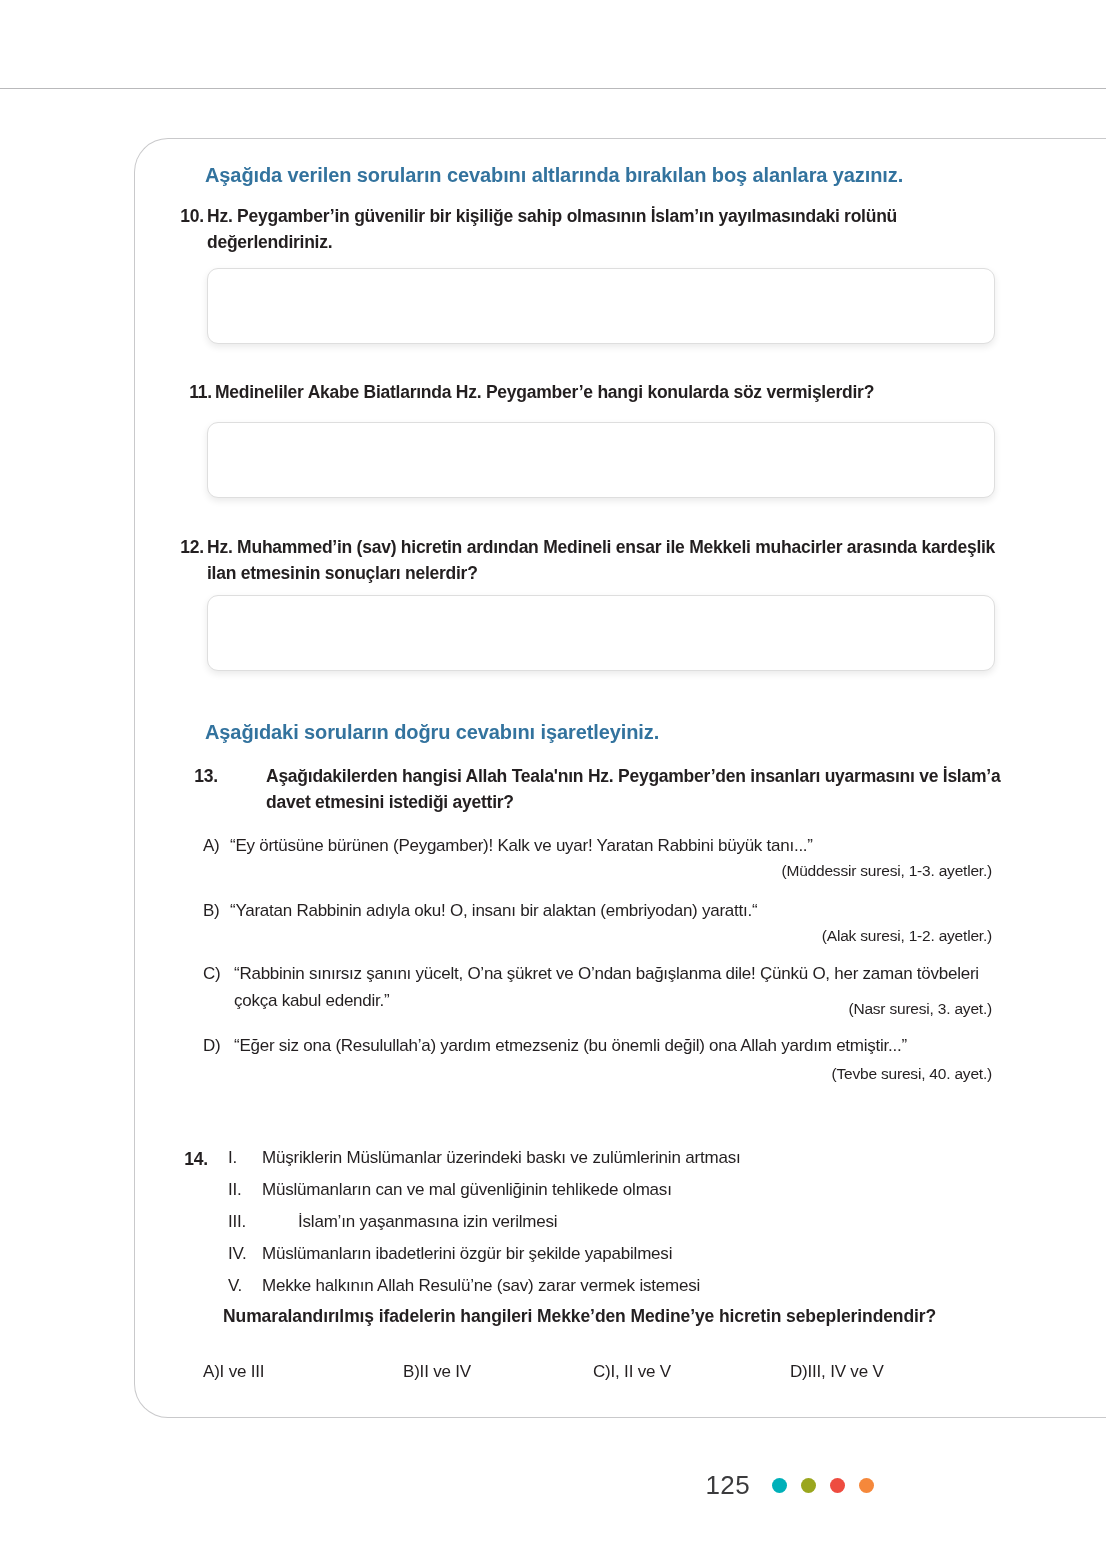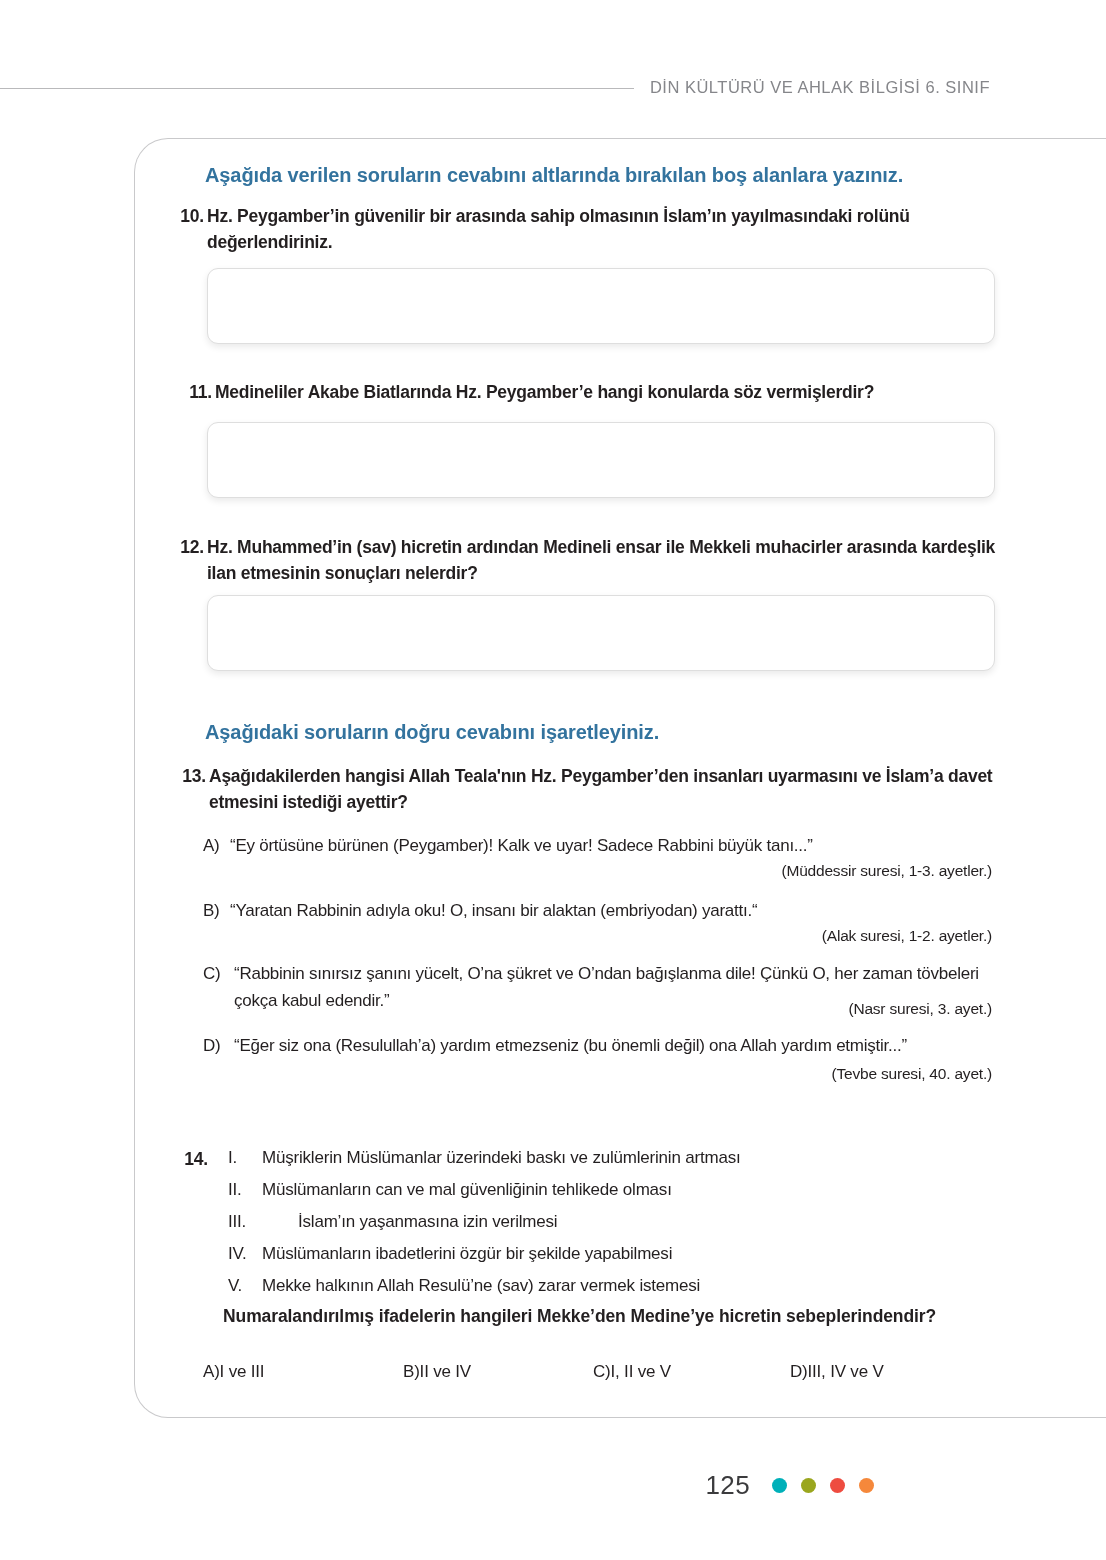--- a/index.html
+++ b/index.html
@@ -172,55 +172,54 @@
     font-weight: 400;
   }
   .dots { display: flex; align-items: center; gap: 14px; margin-right: 22px; }
   .dot { width: 15px; height: 15px; border-radius: 50%; }
 </style>
 </head>
 <body>
 
 <div class="page-header">
   <div class="header-rule"></div>
-  <div class="header-title">DİN KÜLTÜRÜ VE AHLAK BİLGİSİ  6. SINIF</div>
 </div>
 
 <div class="content-frame"></div>
 
 <div class="instruction" style="left:205px; top:164px;">Aşağıda verilen soruların cevabını altlarında bırakılan boş alanlara yazınız.</div>
 
 <div class="q-block" style="left:170px; top:203px; width:826px;">
   <div class="q-num" style="width:34px; margin-right:3px;">10.</div>
-  <div class="q-text">Hz. Peygamber’in güvenilir bir arasında sahip olmasının İslam’ın yayılmasındaki rolünü değerlendiriniz.</div>
+  <div class="q-text">Hz. Peygamber’in güvenilir bir kişiliğe sahip olmasının İslam’ın yayılmasındaki rolünü değerlendiriniz.</div>
 </div>
 <div class="answer-box" style="left:207px; top:268px; width:788px; height:76px;"></div>
 
 <div class="q-block" style="left:178px; top:379px; width:820px;">
   <div class="q-num" style="width:34px; margin-right:3px;">11.</div>
   <div class="q-text">Medineliler Akabe Biatlarında Hz. Peygamber’e hangi konularda söz vermişlerdir?</div>
 </div>
 <div class="answer-box" style="left:207px; top:422px; width:788px; height:76px;"></div>
 
 <div class="q-block" style="left:170px; top:534px; width:828px;">
   <div class="q-num" style="width:34px; margin-right:3px;">12.</div>
   <div class="q-text">Hz. Muhammed’in (sav) hicretin ardından Medineli ensar ile Mekkeli muhacirler arasında kardeşlik ilan etmesinin sonuçları nelerdir?</div>
 </div>
 <div class="answer-box" style="left:207px; top:595px; width:788px; height:76px;"></div>
 
 <div class="instruction" style="left:205px; top:721px;">Aşağıdaki soruların doğru cevabını işaretleyiniz.</div>
 
-<div class="q-block" style="left:172px; top:763px; width:826px;">
+<div class="q-block" style="left:184px; top:763px; width:826px;gap:45px;">
   <div class="q-num" style="width:34px; margin-right:3px;">13.</div>
   <div class="q-text">Aşağıdakilerden hangisi Allah Teala'nın Hz. Peygamber’den insanları uyarmasını ve İslam’a davet etmesini istediği ayettir?</div>
 </div>
 
 <div class="option" style="left:203px; top:832px; width:790px;">
   <div class="option-letter">A)</div>
-  <div class="option-body">“Ey örtüsüne bürünen (Peygamber)! Kalk ve uyar! Sadece Rabbini büyük tanı...”</div>
+  <div class="option-body">“Ey örtüsüne bürünen (Peygamber)! Kalk ve uyar! Yaratan Rabbini büyük tanı...”</div>
 </div>
 <div class="source-ref" style="left:400px; top:862px; width:592px;">(Müddessir suresi, 1-3. ayetler.)</div>
 
 <div class="option" style="left:203px; top:897px; width:790px;">
   <div class="option-letter">B)</div>
   <div class="option-body">“Yaratan Rabbinin adıyla oku! O, insanı bir alaktan (embriyodan) yarattı.“</div>
 </div>
 <div class="source-ref" style="left:400px; top:927px; width:592px;">(Alak suresi, 1-2. ayetler.)</div>
 
 <div class="option" style="left:203px; top:960px; width:792px;">

